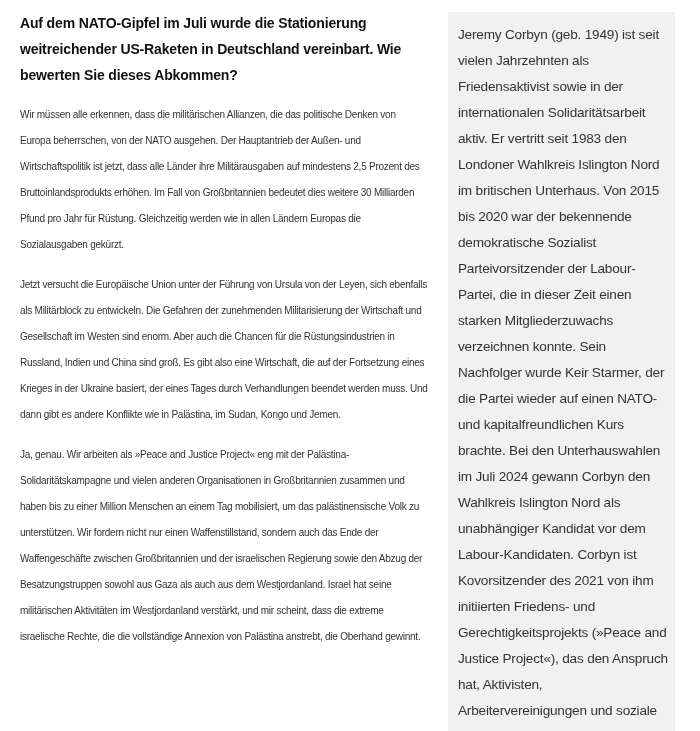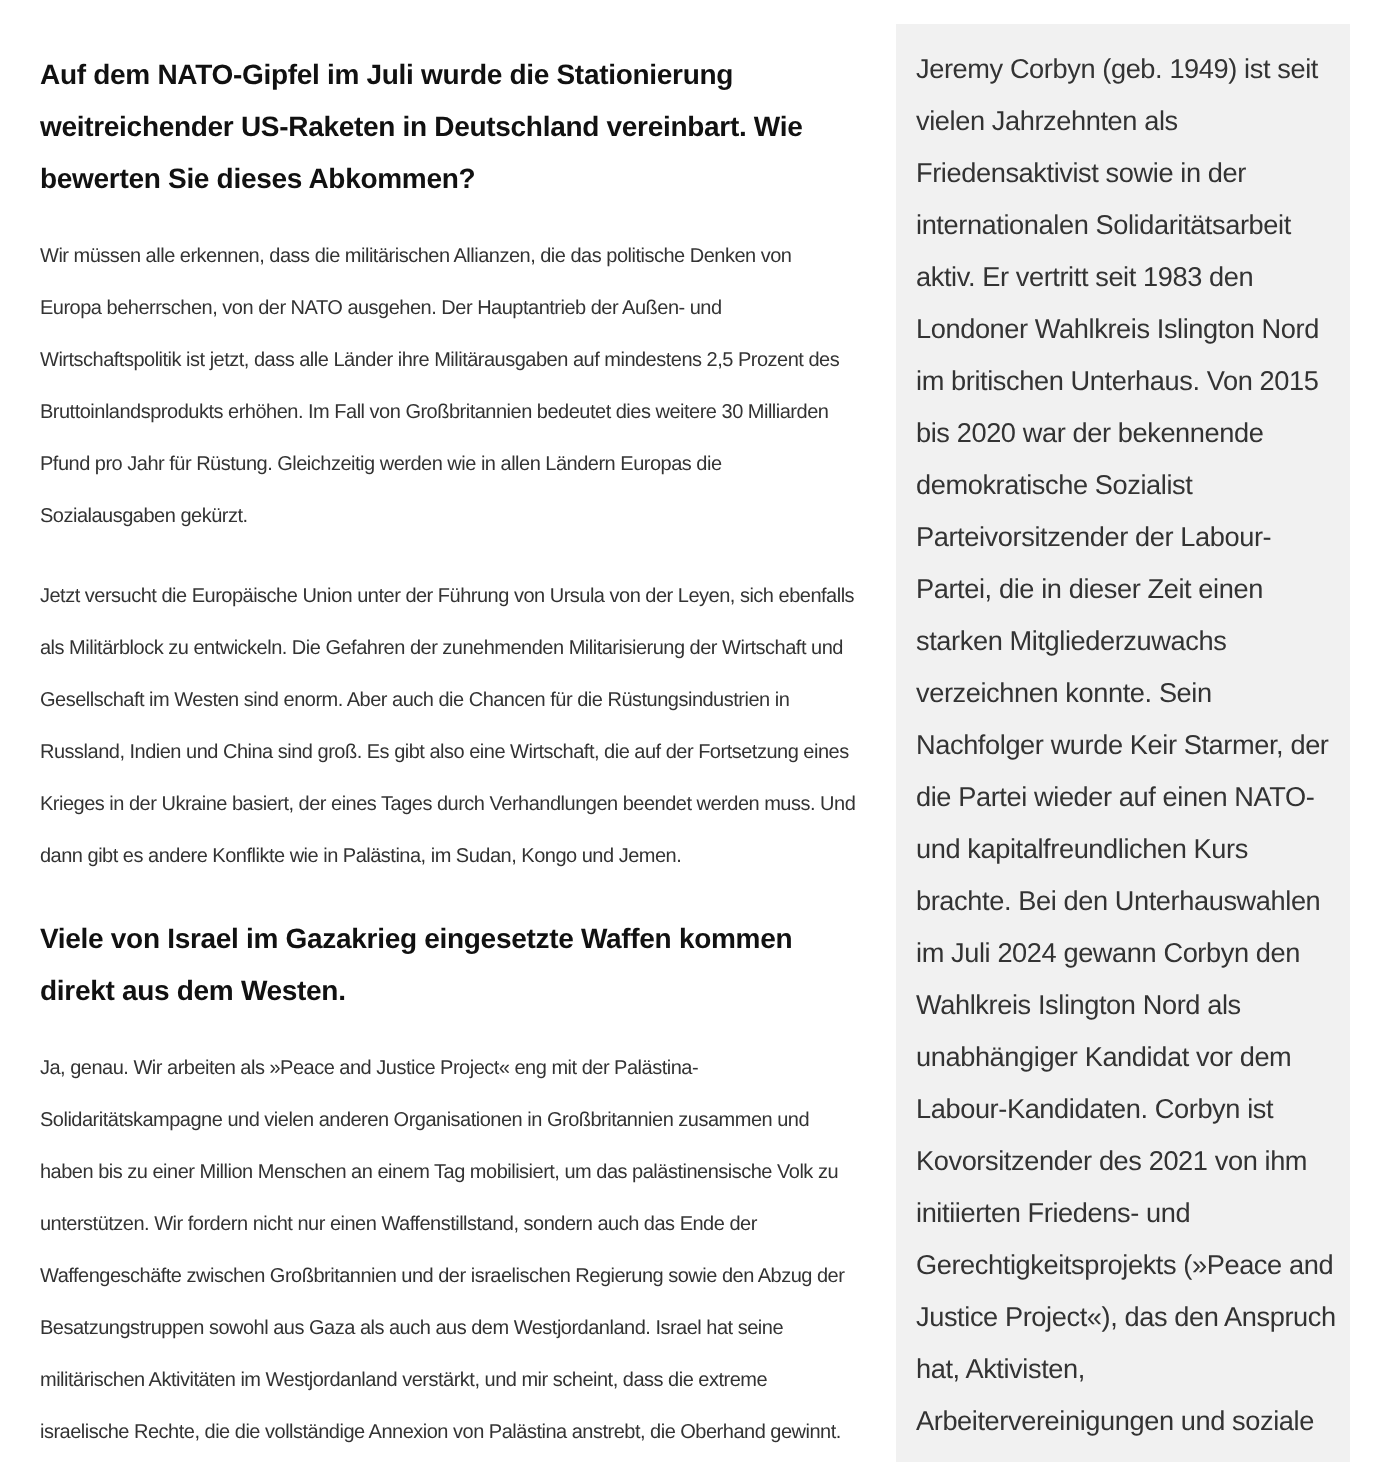--- a/index.html
+++ b/index.html
@@ -5,28 +5,27 @@
   html, body { margin: 0; padding: 0; background: #ffffff; }
   body { width: 700px; height: 731px; position: relative; overflow: hidden;
          font-family: "Liberation Sans", sans-serif; color: #333333; }
   .article { position: absolute; left: 20px; top: 0; width: 680px; }
   .infobox { float: right; width: 227px; margin: 12px 25px 10px 20px; background: #f1f1f1;
              padding: 10px 0 26px 10px; box-sizing: border-box;
              font-size: 13.6px; line-height: 26px; color: #333; letter-spacing: -0.2px; }
   .infobox p { margin: 0; padding-right: 6px; }
   .question { font-weight: bold; color: #111; font-size: 14px; line-height: 26px; margin: 0 0 14px 0;
               letter-spacing: -0.15px; }
-  .q1 { padding-top: 24px; }
+  .q1 { padding-top: 10px; }
   .answer { font-size: 10px; line-height: 26px; margin: 0 0 14px 0; color: #333; letter-spacing: -0.25px; }
 </style>
 </head>
 <body>
 
 <div class="article">
   <aside class="infobox">
     <p lang="de" style="hyphens:auto;-webkit-hyphens:auto;">Jeremy Corbyn (geb. 1949) ist seit vielen Jahrzehnten als Friedensaktivist sowie in der internationalen Solidaritätsarbeit aktiv. Er vertritt seit 1983 den Londoner Wahlkreis Islington Nord im britischen Unterhaus. Von 2015 bis 2020 war der bekennende demokratische Sozialist Parteivorsitzender der Labour-Partei, die in dieser Zeit einen starken Mitgliederzuwachs verzeichnen konnte. Sein Nachfolger wurde Keir Starmer, der die Partei wieder auf einen NATO- und kapitalfreundlichen Kurs brachte. Bei den Unterhauswahlen im Juli 2024 gewann Corbyn den Wahlkreis Islington Nord als unabhängiger Kandidat vor dem Labour-Kandidaten. Corbyn ist Kovorsitzender des 2021 von ihm initiierten Friedens- und Gerechtigkeitsprojekts (»Peace and Justice Project«), das den Anspruch hat, Aktivisten, Arbeitervereinigungen und soziale Bewegungen im Vereinigten Königreich und international im Kampf für soziale und wirtschaftliche Gerechtigkeit, Frieden und Menschenrechte zusammenzubringen. Heute zählt die Bewegung 60.000 Unterstützer.</p>
   </aside>
   <p class="question q1" style="width:400px;">Auf dem NATO-Gipfel im Juli wurde die Stationierung weitreichender US-Raketen in Deutschland vereinbart. Wie bewerten Sie dieses Abkommen?</p>
   <p class="answer">Wir müssen alle erkennen, dass die militärischen Allianzen, die das politische Denken von Europa beherrschen, von der NATO ausgehen. Der Hauptantrieb der Außen- und Wirtschaftspolitik ist jetzt, dass alle Länder ihre Militärausgaben auf mindestens 2,5 Prozent des Bruttoinlandsprodukts erhöhen. Im Fall von Großbritannien bedeutet dies weitere 30 Milliarden Pfund pro Jahr für Rüstung. Gleichzeitig werden wie in allen Ländern Europas die Sozialausgaben gekürzt.</p>
   <p class="answer">Jetzt versucht die Europäische Union unter der Führung von Ursula von der Leyen, sich ebenfalls als Militärblock zu entwickeln. Die Gefahren der zunehmenden Militarisierung der Wirtschaft und Gesellschaft im Westen sind enorm. Aber auch die Chancen für die Rüstungsindustrien in Russland, Indien und China sind groß. Es gibt also eine Wirtschaft, die auf der Fortsetzung eines Krieges in der Ukraine basiert, der eines Tages durch Verhandlungen beendet werden muss. Und dann gibt es andere Konflikte wie in Palästina, im Sudan, Kongo und Jemen.</p>
-  <p class="question">Viele von Israel im Gazakrieg eingesetzte Waffen kommen direkt aus dem Westen.</p>
   <p class="answer">Ja, genau. Wir arbeiten als »Peace and Justice Project« eng mit der Palästina-Solidaritätskampagne und vielen anderen Organisationen in Großbritannien zusammen und haben bis zu einer Million Menschen an einem Tag mobilisiert, um das palästinensische Volk zu unterstützen. Wir fordern nicht nur einen Waffenstillstand, sondern auch das Ende der Waffengeschäfte zwischen Großbritannien und der israelischen Regierung sowie den Abzug der Besatzungstruppen sowohl aus Gaza als auch aus dem Westjordanland. Israel hat seine militärischen Aktivitäten im Westjordanland verstärkt, und mir scheint, dass die extreme israelische Rechte, die die vollständige Annexion von Palästina anstrebt, die Oberhand gewinnt.</p>
 </div>
 
 </body></html>

